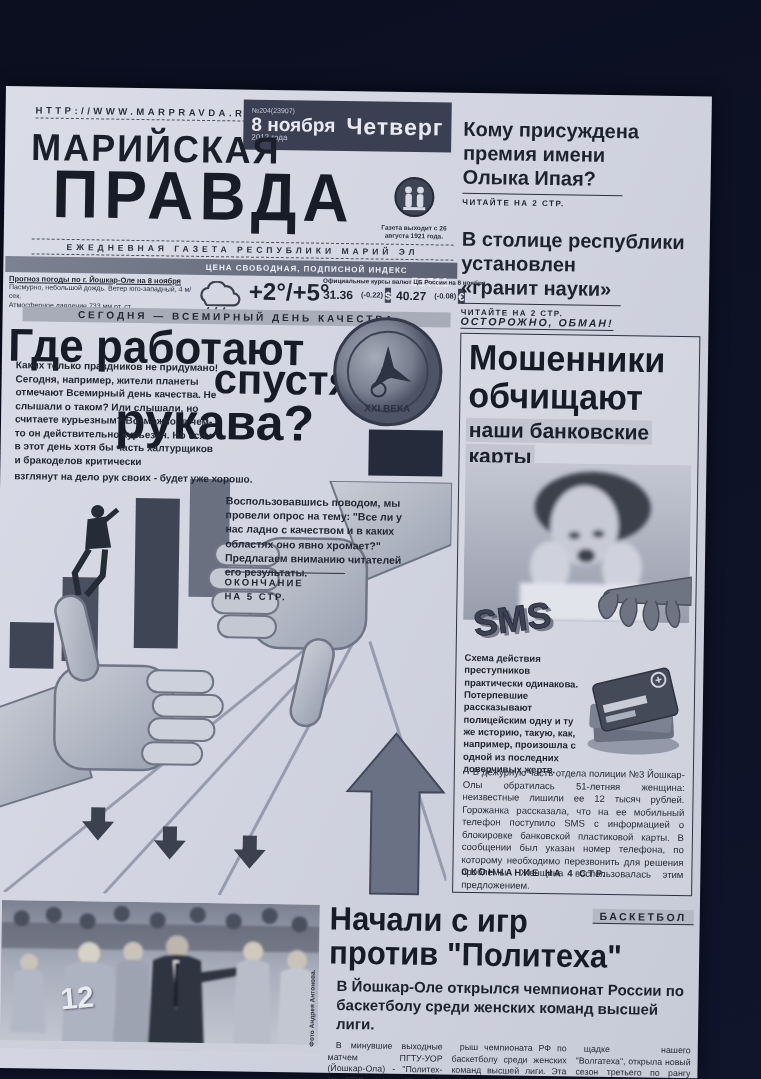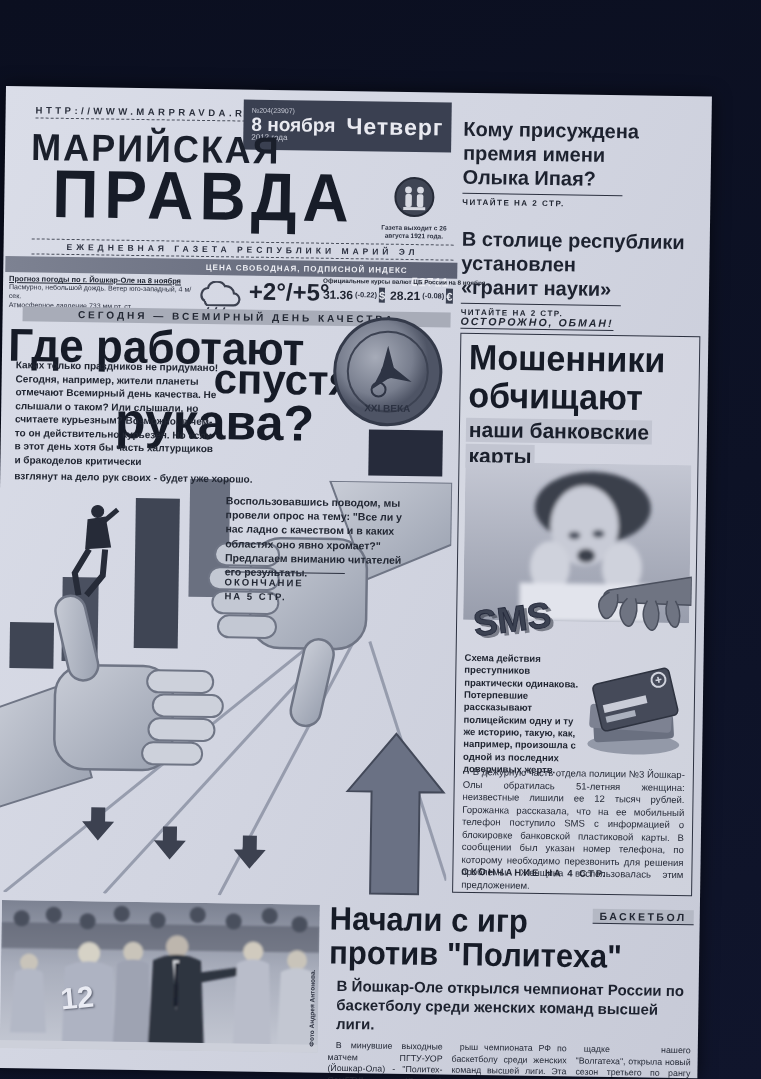--- a/index.html
+++ b/index.html
@@ -34,21 +34,21 @@
   
   .weather{left:6px;top:188px;width:186px;}
   .weather-title{font-size:7.5px;font-weight:bold;text-decoration:underline;color:#222733;}
   .weather-line{font-size:7px;color:#2c3140;line-height:1.25;}
   .cloud{left:192px;top:192px;}
   .temp{left:246px;top:188px;font-size:24px;font-weight:900;color:#1e2330;}
   .currency{left:320px;top:186px;width:132px;}
   .currency-title{font-size:6.3px;font-weight:bold;color:#222733;white-space:nowrap;}
   .cur-row{display:flex;align-items:center;margin-top:3px;}
   .cur-val{font-size:12px;font-weight:900;color:#1e2330;}
-  .cur-chg{font-size:7.5px;font-weight:bold;color:#2c3140;margin:0 2px 0 2px;}
+  .cur-chg{font-size:7.5px;font-weight:bold;color:#2c3140;margin:0 2px 0 8px;}
   .cur-box{width:15px;height:15px;background:#3b4152;color:#eceef4;font-size:11px;font-weight:900;display:flex;align-items:center;justify-content:center;margin-right:5px;}
   .today-band{left:20px;top:220px;width:428px;background:#a8acb8;color:#232834;text-align:center;font-size:10px;font-weight:900;letter-spacing:3px;padding:2px 0;}
   
   .teaser{left:458px;width:240px;color:#1d222f;}
   .teaser-line{font-size:20px;font-weight:bold;line-height:1.2;}
   .teaser-rule{width:160px;border-bottom:1.5px solid #2c3140;margin-top:4px;}
   .readon{font-size:8px;font-weight:900;letter-spacing:1.5px;margin-top:4px;color:#222733;}
   
   .mh1{left:6px;top:234px;font-size:44px;font-weight:900;color:#161b27;transform:scaleY(1.05);letter-spacing:0;}
   .mh2{left:212px;top:266px;font-size:42px;font-weight:900;color:#161b27;}
@@ -139,21 +139,21 @@
     <line x1="30" y1="26" x2="28" y2="30" stroke="#3c4150" stroke-width="1.6"></line>
   </svg>
   <div class="abs temp">+2°/+5°</div>
 
   <div class="abs currency">
     <div class="currency-title">Официальные курсы валют ЦБ России на 8 ноября</div>
     <div class="cur-row">
       <span class="cur-val">31.36</span>
       <span class="cur-chg">(-0.22)</span>
       <span class="cur-box">$</span>
-      <span class="cur-val">28.21</span>
+      <span class="cur-val">40.27</span>
       <span class="cur-chg">(-0.08)</span>
       <span class="cur-box">€</span>
     </div>
   </div>
 
   <div class="abs today-band">СЕГОДНЯ — ВСЕМИРНЫЙ ДЕНЬ КАЧЕСТВА</div>
 
   <div class="abs teaser" style="top:24px;">
     <div class="teaser-line">Кому присуждена</div>
     <div class="teaser-line">премия имени</div>

